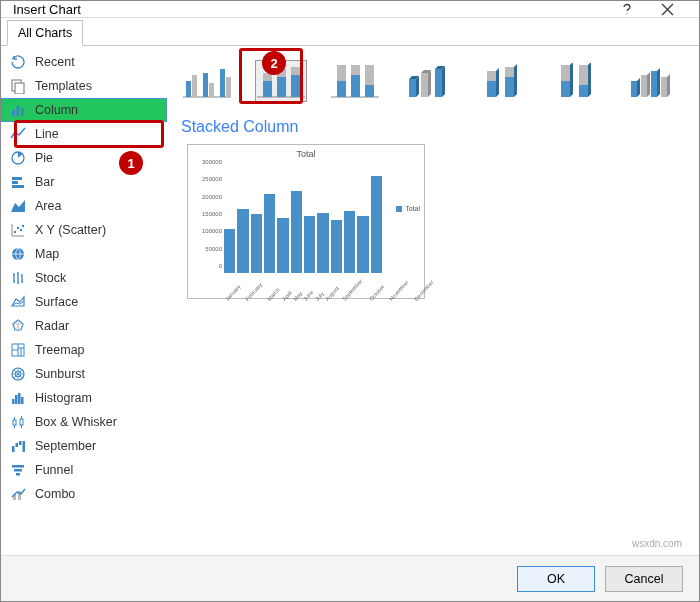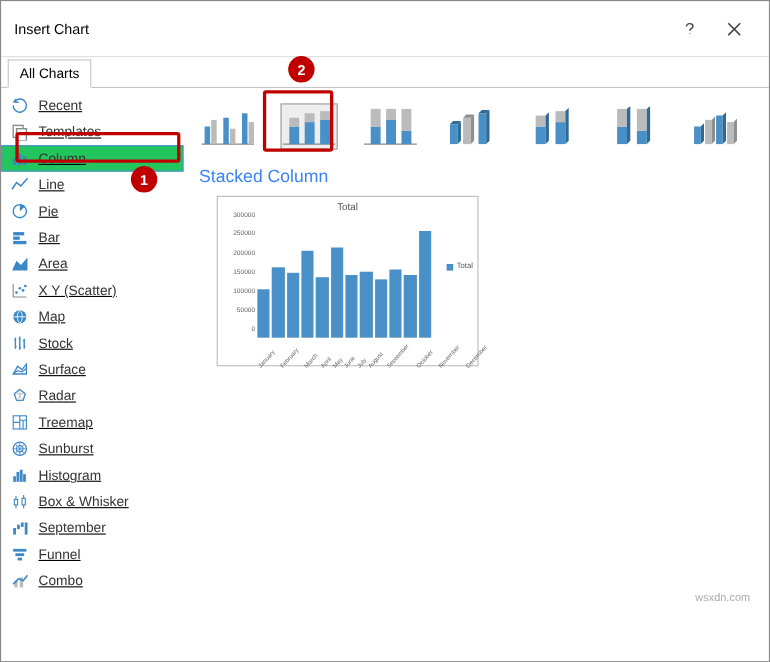--- a/index.html
+++ b/index.html
@@ -1,40 +1,40 @@
 <!DOCTYPE html>
 <html><head>
 <meta charset="utf-8">
 <style>
   * { box-sizing: border-box; font-family: "Segoe UI", Arial, sans-serif; }
   body { margin: 0; background: #fff; }
   .window { width: 700px; height: 602px; border: 1px solid #888; position: relative; display: flex; flex-direction: column; }
-  .titlebar { height: 51px; display: flex; align-items: center; padding: 0 12px 0 12px; border-bottom: 1px solid #ddd; }
+  .titlebar { height: 17px; display: flex; align-items: center; padding: 0 12px 0 12px; border-bottom: 1px solid #ddd; }
   .titlebar .title { font-size: 13px; flex: 1; }
   .tb-btn { width: 40px; height: 30px; display: flex; align-items: center; justify-content: center; color: #333; }
   .tb-btn svg { width: 12px; height: 12px; stroke: #444; stroke-width: 1.3; fill: none; }
   .tb-btn.close svg { width: 13px; height: 13px; }
   .tabstrip { height: 28px; border-bottom: 1px solid #c5c5c5; display: flex; align-items: flex-end; padding-left: 6px; }
   .tab { font-size: 12.5px; padding: 5px 10px; border: 1px solid #c5c5c5; border-bottom: 1px solid #fff; background: #fff; position: relative; top: 1px; }
   .body { flex: 1; display: flex; overflow: hidden; }
-  .sidebar { width: 166px; padding: 4px 0; overflow-y: auto; text-decoration: underline; }
+  .sidebar { width: 166px; padding: 4px 0; overflow-y: auto; }
   .side-item { display: flex; align-items: center; height: 24px; padding: 0 8px; font-size: 12.5px; color: #333; gap: 8px; cursor: default; }
   .side-item .icon { width: 18px; height: 18px; display: flex; align-items: center; justify-content: center; }
   .side-item .icon svg { width: 16px; height: 16px; }
   .side-item.selected { background: #22c55e; border: 1px solid #4a90d6; padding: 0 7px; }
   .mark1 { position: absolute; left: 13px; top: 119px; width: 150px; height: 28px; border: 3px solid #c00000; border-radius: 3px; pointer-events: none; }
   .badge { position: absolute; width: 24px; height: 24px; border-radius: 50%; background: #c00000; color: #fff; font-size: 13px; font-weight: bold; display: flex; align-items: center; justify-content: center; pointer-events: none; }
   .main { flex: 1; padding: 10px 4px 0 8px; position: relative; }
   .subtype-row { display: flex; gap: 22px; padding: 4px 6px 14px 6px; align-items: center; }
   .subtype { width: 52px; height: 42px; display: flex; align-items: center; justify-content: center; border: 1px solid transparent; }
   .subtype.sel { border: 1px solid #999; background: #eee; }
   .mark2 { position: absolute; left: 72px; top: 2px; width: 64px; height: 56px; border: 3px solid #c00000; border-radius: 3px; pointer-events: none; }
   .subtype svg { width: 48px; height: 36px; }
   .chart-name { font-size: 16px; color: #3b82f6; margin: 2px 0 8px 6px; }
-  .preview { width: 238px; height: 155px; border: 1px solid #bbb; background: #fff; margin-left: 22px; padding: 4px; position: relative; }
+  .preview { width: 238px; height: 155px; border: 1px solid #bbb; background: #fff; margin-left: 12px; padding: 4px; position: relative; }
   .preview-title { text-align: center; font-size: 9px; color: #555; }
   .chart-area { position: absolute; left: 36px; top: 18px; width: 158px; height: 110px; }
   .ylabels { position: absolute; left: 4px; top: 14px; width: 30px; font-size: 6px; color: #666; text-align: right; display: flex; flex-direction: column; justify-content: space-between; height: 110px; }
   .legend { position: absolute; right: 4px; top: 60px; font-size: 7px; color: #555; display: flex; align-items: center; gap: 3px; }
   .legend .sw { width: 6px; height: 6px; background: #4a90c8; }
   .bars { position: absolute; left: 0; bottom: 0; width: 100%; height: 100%; display: flex; align-items: flex-end; gap: 2px; }
   .bar { flex: 1; background: #4a90c8; }
   .xlabels { position: absolute; left: 36px; bottom: 2px; width: 158px; display: flex; }
   .xlabels span { flex: 1; font-size: 5.5px; color: #666; transform: rotate(-48deg); transform-origin: left top; white-space: nowrap; position: relative; top: 8px; }
   .footer { height: 46px; border-top: 1px solid #ddd; display: flex; align-items: center; justify-content: flex-end; gap: 10px; padding-right: 16px; background: #f4f4f4; }
@@ -383,18 +383,22 @@
             <span>December</span>
           </div>
         <div class="legend">
             <span class="sw"></span>
             <span>Total</span>
           </div>
       </div>
     </div>
   </div>
 
+  <div class="footer">
+    <div class="btn primary">OK</div>
+    <div class="btn">Cancel</div>
+  </div>
 
   <div class="mark1"></div>
   <div class="badge" style="left:118px;top:150px">1</div>
   <div class="badge" style="left:261px;top:50px">2</div>
   <div class="watermark">wsxdn.com</div>
 </div>
 
 </body></html>

